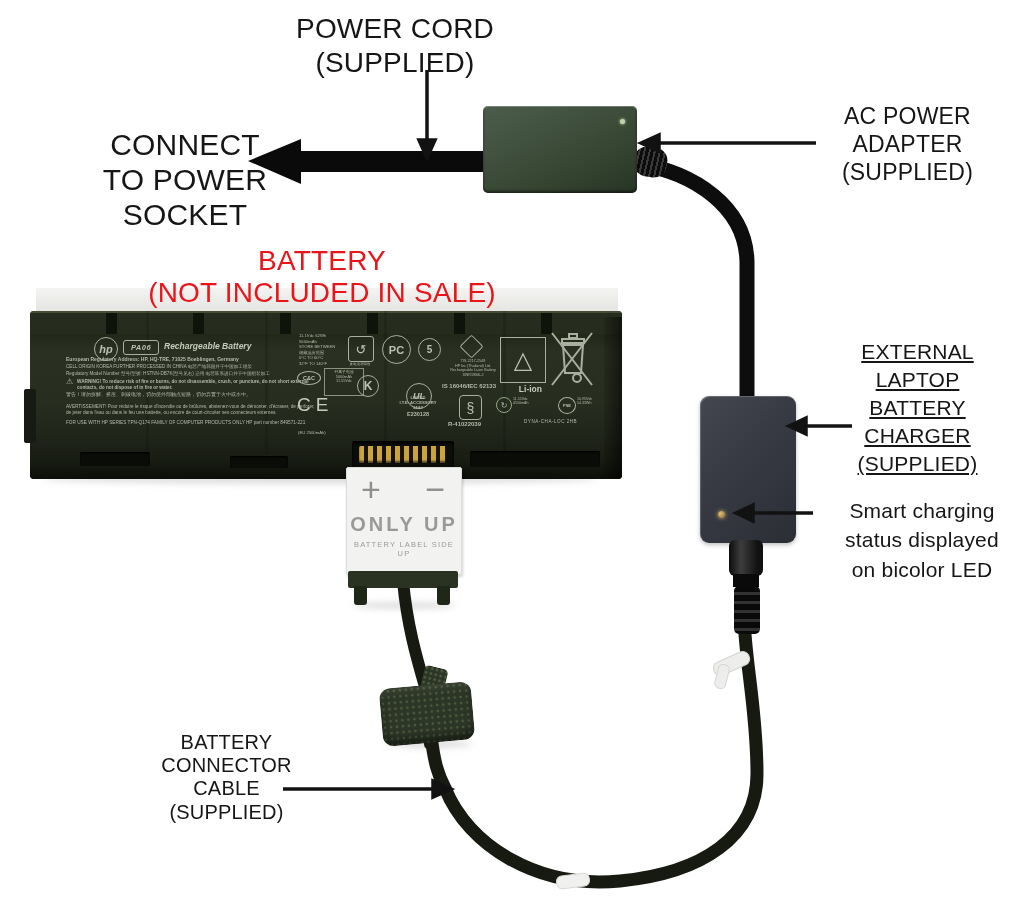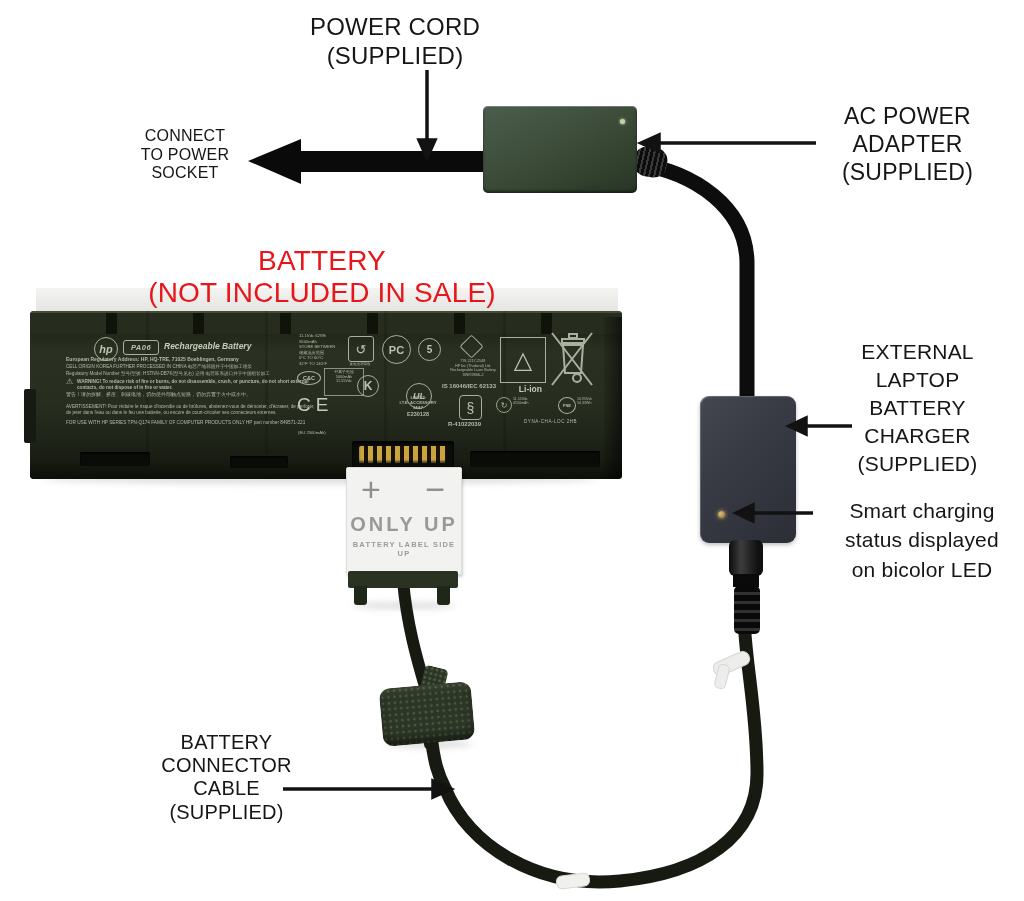--- a/index.html
+++ b/index.html
@@ -131,21 +131,21 @@
 
   <div class="abs" style="left:352px;top:441px;width:102px;height:37px;background:#0b0d08;border-radius:3px;box-shadow:inset 0 2px 3px #000;">
     <div style="position:absolute;left:7px;top:5px;width:88px;height:17px;border-radius:2px;
                 background:repeating-linear-gradient(90deg,#caa53d 0 5px,#17130a 5px 9px);box-shadow:inset 0 -2px 2px rgba(0,0,0,.6);"></div>
   </div>
 
   <div class="abs" style="left:346px;top:467px;width:114px;height:106px;background:#f2f2f0;border:1px solid #dddddb;border-radius:2px;box-shadow:1px 2px 3px rgba(0,0,0,.18);">
     <span style="position:absolute;left:14px;top:2px;font-size:34px;font-weight:400;color:#8f8f8f;">+</span>
     <span style="position:absolute;right:16px;top:2px;font-size:34px;font-weight:400;color:#8f8f8f;">−</span>
     <div style="position:absolute;left:0;top:45px;width:100%;text-align:center;font-size:20px;font-weight:bold;letter-spacing:3px;color:#999;">ONLY UP</div>
-    <div style="position:absolute;left:0;top:72px;width:100%;text-align:center;font-size:7.5px;font-weight:bold;letter-spacing:1.2px;color:#9b9b9b;">BATTERY LABEL SIDE UP</div>
+    <div style="position:absolute;left:0;top:72px;width:100%;text-align:center;font-size:7.5px;font-weight:normal;letter-spacing:1.2px;color:#9b9b9b;">BATTERY LABEL SIDE UP</div>
   </div>
   <div class="abs" style="left:348px;top:571px;width:110px;height:17px;background:#2a3322;border-radius:2px;"></div>
   <div class="abs" style="left:354px;top:586px;width:13px;height:19px;background:#1f2818;border-radius:0 0 3px 3px;"></div>
   <div class="abs" style="left:437px;top:586px;width:13px;height:19px;background:#1f2818;border-radius:0 0 3px 3px;"></div>
 
   <div class="abs" style="left:422px;top:667px;width:24px;height:26px;border-radius:5px;transform:rotate(14deg);
               background-color:#2b3525;background-image:radial-gradient(circle,rgba(130,150,105,.4) 1px,transparent 1.6px);background-size:5px 5px;"></div>
   <div class="abs" style="left:381px;top:685px;width:92px;height:58px;border-radius:11px;transform:rotate(-5deg);
               background-color:#2c3626;background-image:radial-gradient(circle,rgba(130,150,105,.38) 1px,transparent 1.7px);background-size:6px 6px;
               box-shadow:inset 0 4px 6px rgba(255,255,255,.08), inset 0 -6px 8px rgba(0,0,0,.5);"></div>
@@ -172,31 +172,31 @@
       <polygon points="641,143 659,135 659,151"></polygon>
       <line x1="852" y1="426" x2="804" y2="426"></line>
       <polygon points="789,426 806,418 806,434"></polygon>
       <line x1="813" y1="513" x2="751" y2="513"></line>
       <polygon points="736,513 753,505 753,521"></polygon>
       <line x1="283" y1="789" x2="435" y2="789"></line>
       <polygon points="451,789 433,781 433,797"></polygon>
     </g>
   </svg>
 
-  <div class="label" style="left:280px;top:12px;width:230px;font-size:24px;">POWER CORD
-(SUPPLIED)</div>
-  <div class="label" style="left:95px;top:127px;width:180px;font-size:16px;line-height:1.17;">CONNECT
+  <div class="label" style="left:280px;top:12px;width:230px;font-size:28px;">POWER CORD
+(SUPPLIED)</div>
+  <div class="label" style="left:95px;top:127px;width:180px;font-size:30px;line-height:1.17;">CONNECT
 TO POWER
 SOCKET</div>
   <div class="label" style="left:805px;top:102px;width:205px;font-size:23px;line-height:1.22;">AC POWER
 ADAPTER
 (SUPPLIED)</div>
   <div class="label" style="left:122px;top:245px;width:400px;font-size:28px;line-height:1.13;color:#e8151a;">BATTERY
 (NOT INCLUDED IN SALE)</div>
-  <div class="label" style="left:830px;top:338px;width:175px;font-size:21px;line-height:1.33;">EXTERNAL
+  <div class="label" style="left:830px;top:338px;width:175px;font-size:21px;line-height:1.33;text-decoration:underline;">EXTERNAL
 LAPTOP
 BATTERY
 CHARGER
 (SUPPLIED)</div>
   <div class="label" style="left:822px;top:496px;width:200px;font-size:21px;line-height:1.4;text-align:center;">Smart charging
 status displayed
 on bicolor LED</div>
   <div class="label" style="left:134px;top:731px;width:185px;font-size:20px;line-height:1.16;">BATTERY
 CONNECTOR
 CABLE

